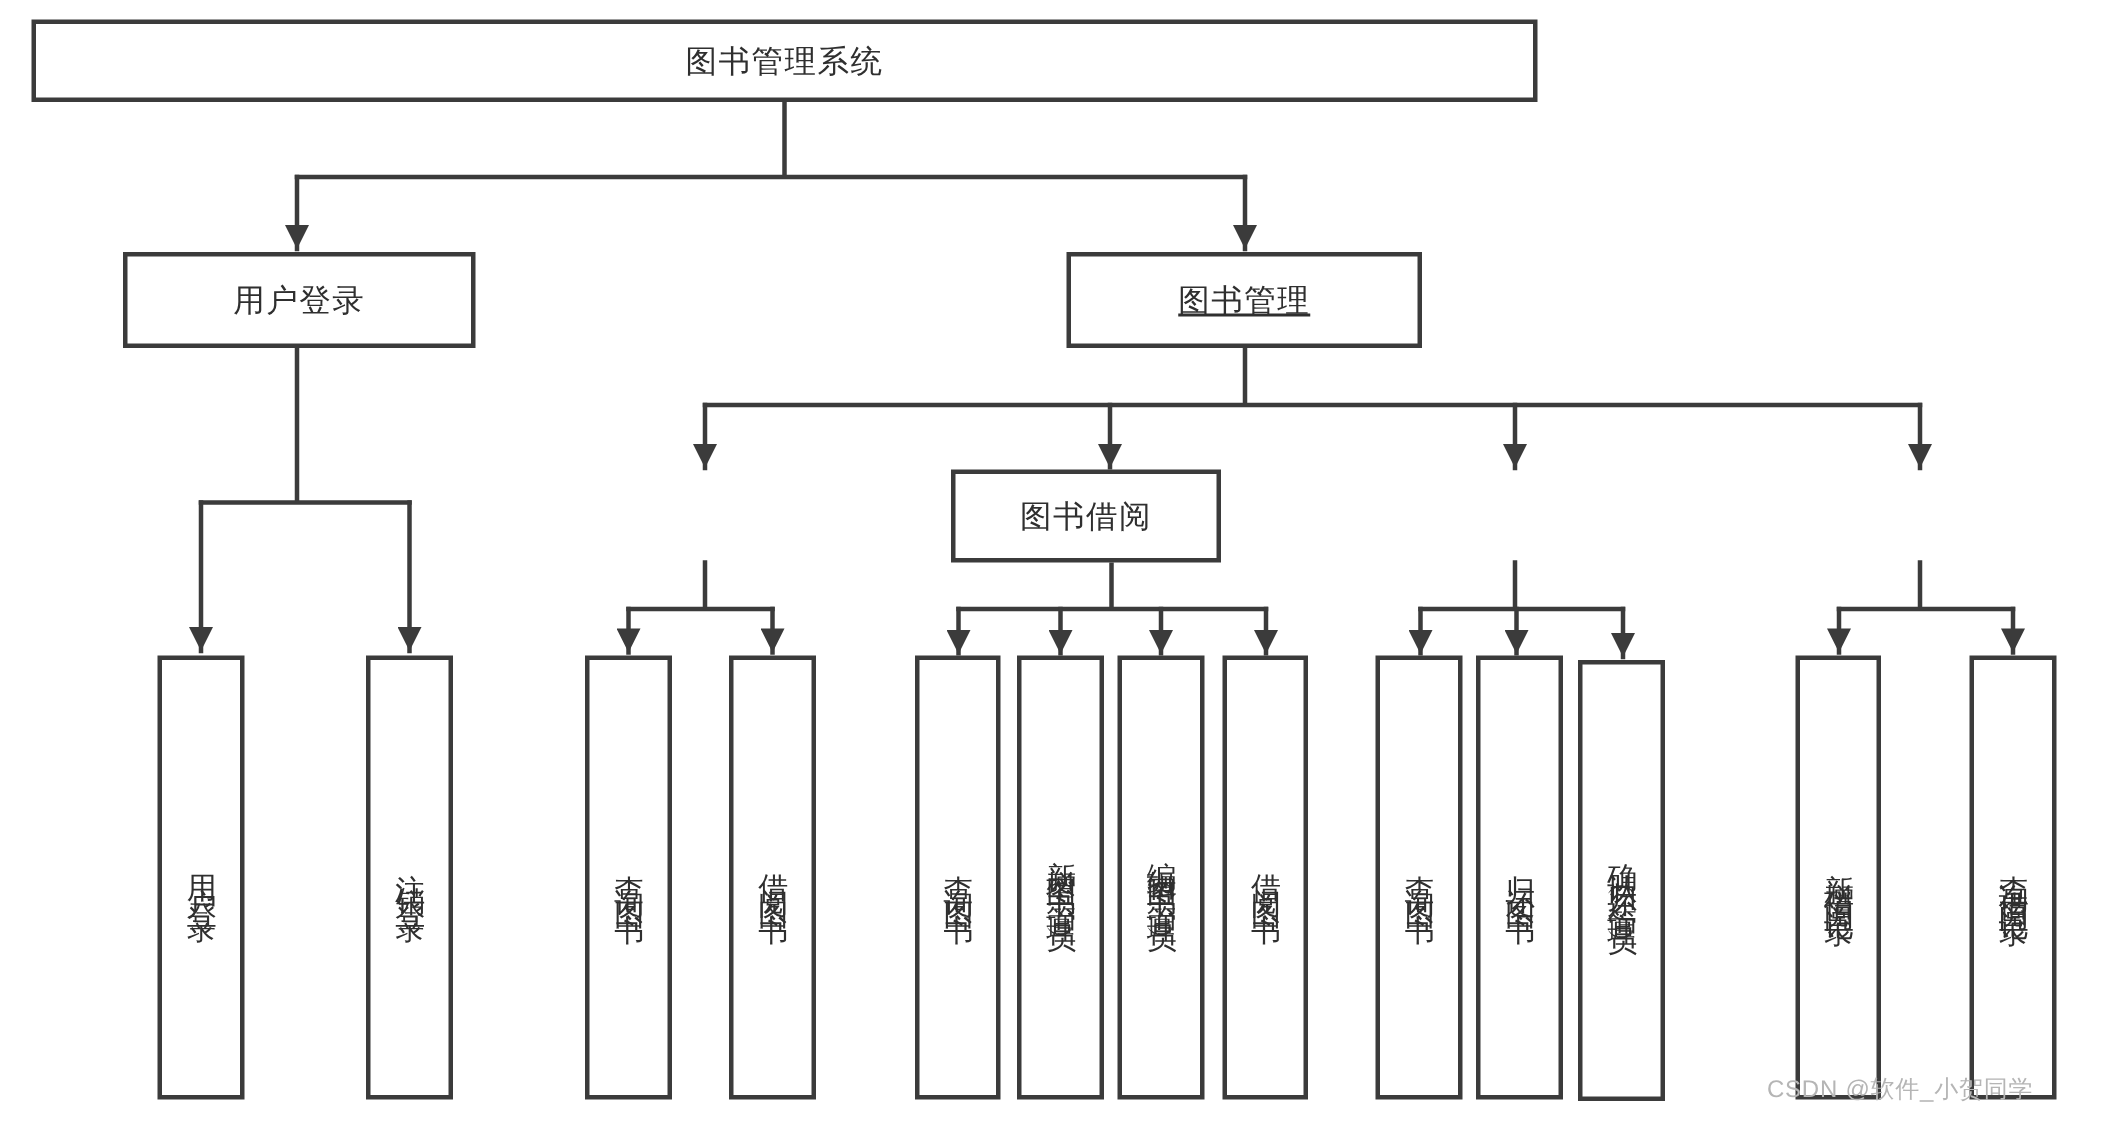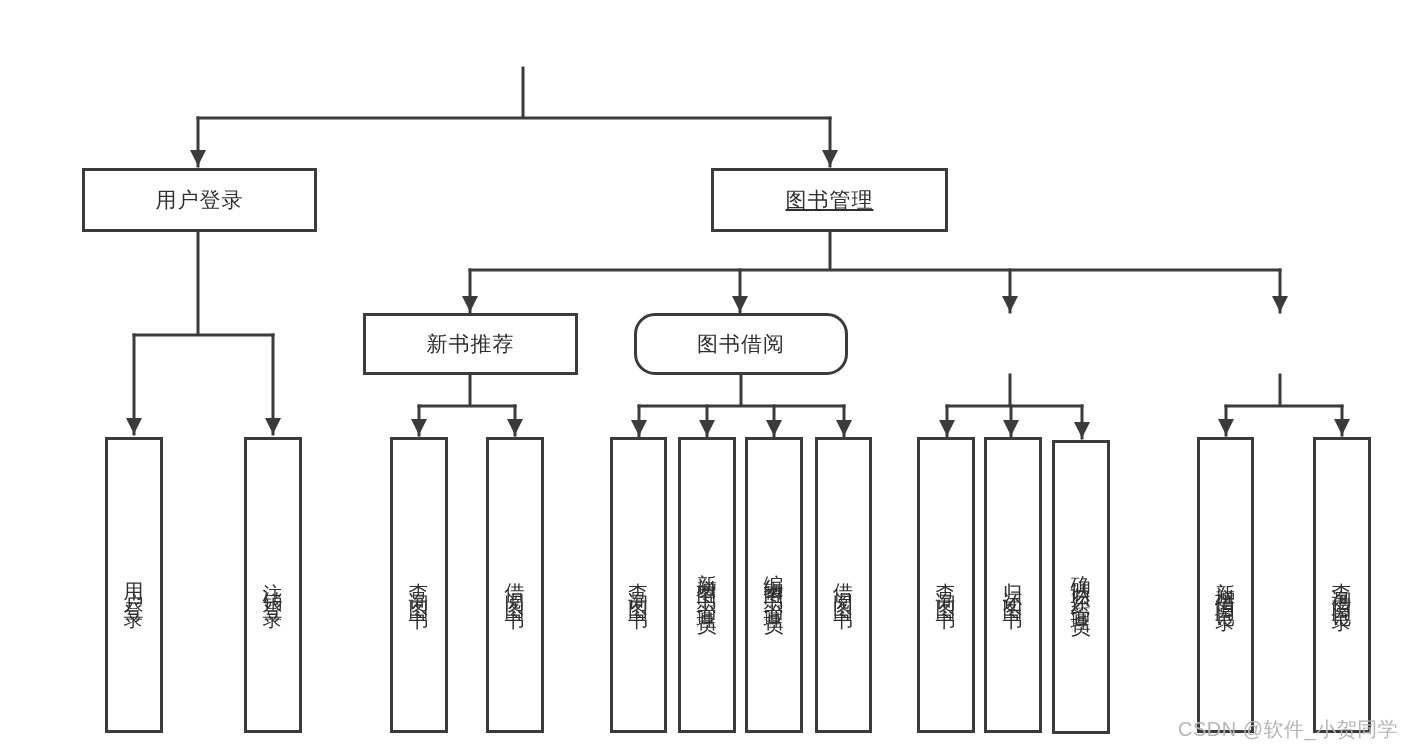--- a/index.html
+++ b/index.html
@@ -30,21 +30,21 @@
     font-size:20px;
     letter-spacing:9px;
     line-height:1;
     white-space:nowrap;
   }
   .vbox .vtext.long{letter-spacing:6px;}
   .watermark{
     position:absolute;
     left:1178px;top:716px;
     z-index:5;
-    font-size:20px;
+    font-size:16px;
     color:#b5b5b5;
     letter-spacing:0.5px;
     white-space:nowrap;
   }
 </style>
 </head>
 <body>
 
 <div class="canvas">
 
@@ -84,32 +84,32 @@
       <path d="M947,406 V436" marker-end="url(#arrow)"></path>
       <path d="M1011,406 V436" marker-end="url(#arrow)"></path>
       <path d="M1082,406 V438" marker-end="url(#arrow)"></path>
 
       <path d="M1280,375 V406 M1226,406 H1342"></path>
       <path d="M1226,406 V435" marker-end="url(#arrow)"></path>
       <path d="M1342,406 V435" marker-end="url(#arrow)"></path>
     </g>
   </svg>
 
+  <div class="node hbox" style="left:21px;top:13px;width:1004px;height:55px;">
+    <span>图书管理系统</span>
+  </div>
 
   <div class="node hbox" style="left:82px;top:168px;width:235px;height:64px;">
     <span>用户登录</span>
   </div>
   <div class="node hbox" style="left:711px;top:168px;width:237px;height:64px;text-decoration:underline;">
     <span>图书管理</span>
   </div>
 
-  <div class="node hbox" style="left:363px;top:313px;width:215px;height:62px;">
-    <span>新书推荐</span>
-  </div>
-  <div class="node hbox" style="left:634px;top:313px;width:214px;height:62px;border-radius:21px;">
+  <div class="node hbox" style="left:634px;top:313px;width:180px;height:62px;">
     <span>图书借阅</span>
   </div>
 
   <div class="node vbox" style="left:105px;">
     <span class="vtext">用户登录</span>
   </div>
   <div class="node vbox" style="left:244px;">
     <span class="vtext">注销登录</span>
   </div>
 

